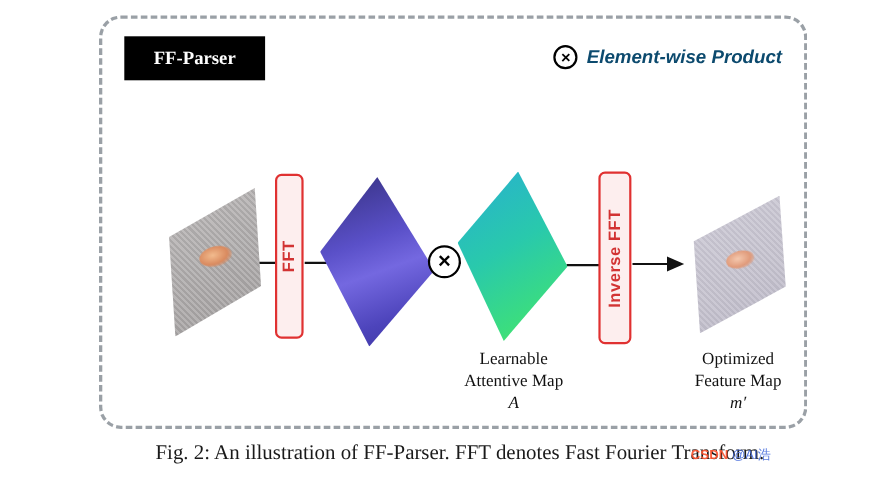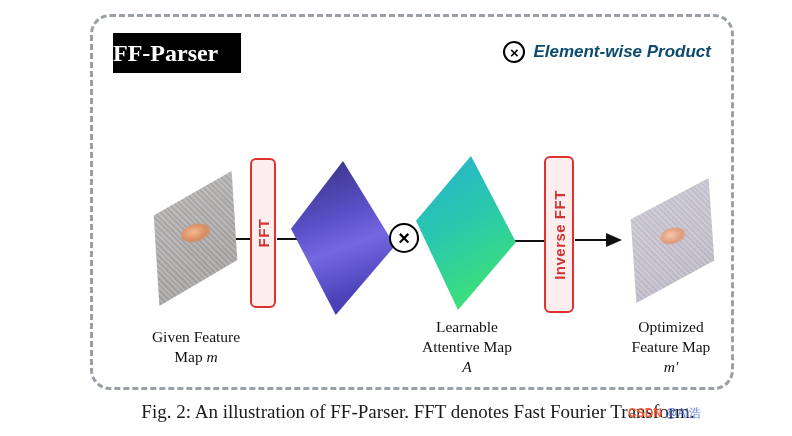--- a/index.html
+++ b/index.html
@@ -5,21 +5,21 @@
   html,body{margin:0;padding:0;background:#ffffff;}
   .page{position:relative;width:792px;height:436px;background:#ffffff;overflow:hidden;
         font-family:"Liberation Serif",serif;color:#111;}
 
   
   .panel{position:absolute;left:90px;top:14px;width:638px;height:370px;
          border:3px dashed #9aa0a6;border-radius:20px;background:#ffffff;}
 
   
   .title-box{position:absolute;left:20px;top:16px;width:128px;height:40px;background:#000;
-             color:#fff;line-height:40px;font-weight:bold;font-size:24px;}
+             color:#fff;text-align:center;line-height:40px;font-weight:bold;font-size:17px;}
 
   
   .legend{position:absolute;right:20px;top:24px;display:flex;align-items:center;gap:8px;}
   .legend-label{font-family:"Liberation Sans",sans-serif;font-weight:700;font-size:17px;color:#0c4a6e;font-style:italic;}
 
   
   .otimes{display:flex;align-items:center;justify-content:center;border:2px solid #000;
           border-radius:50%;background:#fff;font-family:"Liberation Sans",sans-serif;
           font-weight:700;color:#000;box-sizing:border-box;}
   .otimes.small{width:22px;height:22px;font-size:15px;}
@@ -129,25 +129,20 @@
 
     <div class="fftbox ifft">
       <span class="vtext">Inverse FFT</span>
     </div>
 
     <div class="fmap optimized">
       <div class="blob soft"></div>
     </div>
 
 
-    <div class="lbl given">
-      <span>Given Feature</span><br>
-      <span>Map</span>
-      <span class="math">m</span>
-    </div>
 
     <div class="lbl opt">
       <span>Optimized</span><br>
       <span>Feature Map</span><br>
       <span class="math">m′</span>
     </div>
 
     <div class="lbl att">
       <span>Learnable</span><br>
       <span>Attentive Map</span><br>

